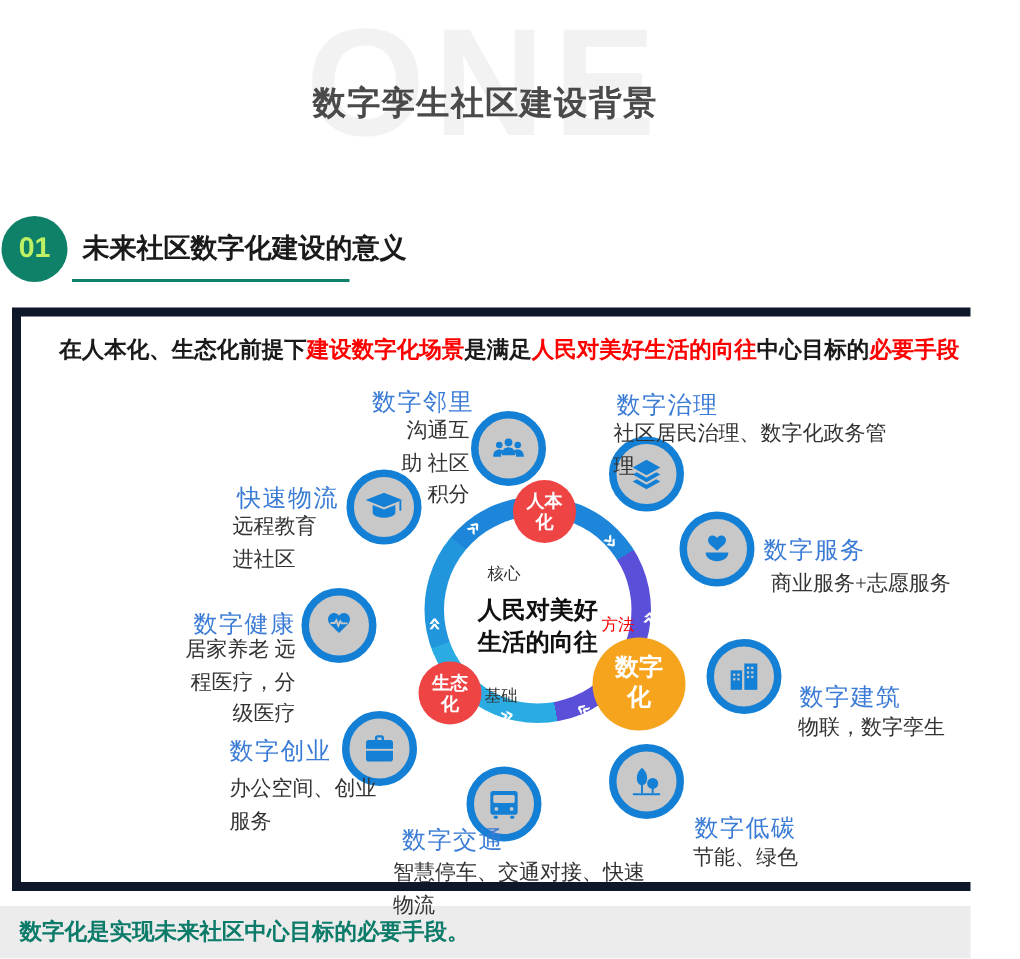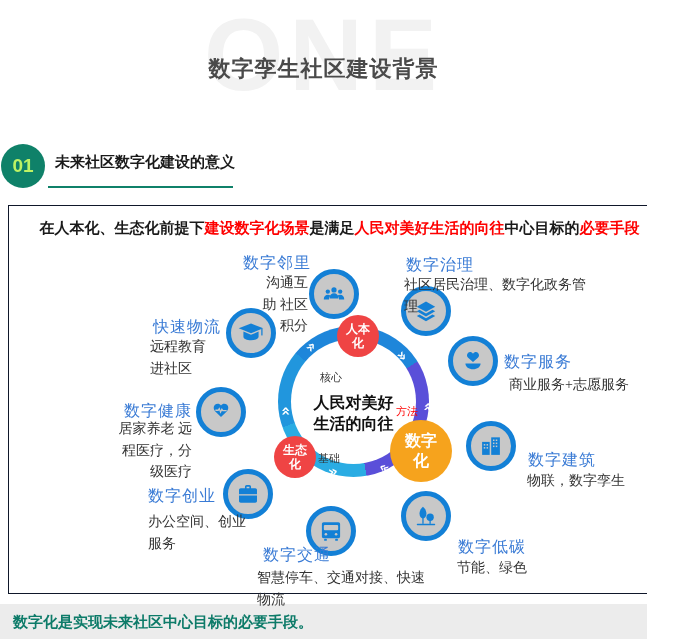--- a/index.html
+++ b/index.html
@@ -10,25 +10,25 @@
 
   .watermark { position:absolute; top:2px; left:0; width:100%; text-align:center;
                font-size:102px; font-weight:bold; color:#f2f2f2; letter-spacing:6px;
                line-height:1.05; user-select:none; }
   .title { position:absolute; top:54px; left:0; width:100%; text-align:center;
            font-size:22px; font-weight:bold; color:#4a4a4a; letter-spacing:1px; }
 
   .badge { position:absolute; left:1px; top:144px; width:44px; height:44px; border-radius:50%;
            background:#0f8169; color:#bef264; font-size:19px; font-weight:bold;
            display:flex; align-items:center; justify-content:center; }
-  .heading { position:absolute; left:55px; top:153px; font-size:15px; font-weight:bold; color:#1a1a1a; }
+  .heading { position:absolute; left:55px; top:153px; font-size:18px; font-weight:bold; color:#1a1a1a; }
   .underline { position:absolute; left:48px; top:186px; width:185px; height:2px; background:#0f8169; }
 
   .panel { position:absolute; left:8px; top:205px; width:663px; height:389px;
-           background:#fff; border:1px solid #0f172a; }
+           background:#fff; border:6px solid #0f172a; }
   .headline { position:absolute; top:13px; left:0; width:100%; text-align:center;
               font-size:15px; font-weight:bold; color:#1a1a1a; }
   .headline .r { color:#fe0000; }
 
   .ring { position:absolute; left:269px; top:120px; width:151px; height:151px; border-radius:50%;
           background:conic-gradient(from 0deg, #1e86da 0deg 58deg, #5a4fd9 58deg 170deg,
                      #2aace3 170deg 250deg, #2196dd 250deg 310deg, #1e86da 310deg 360deg); }
   .ring::after { content:""; position:absolute; inset:13px; background:#fff; border-radius:50%; }
 
   .chev { position:absolute; color:#fff; font-weight:bold; font-size:15px; z-index:5;

